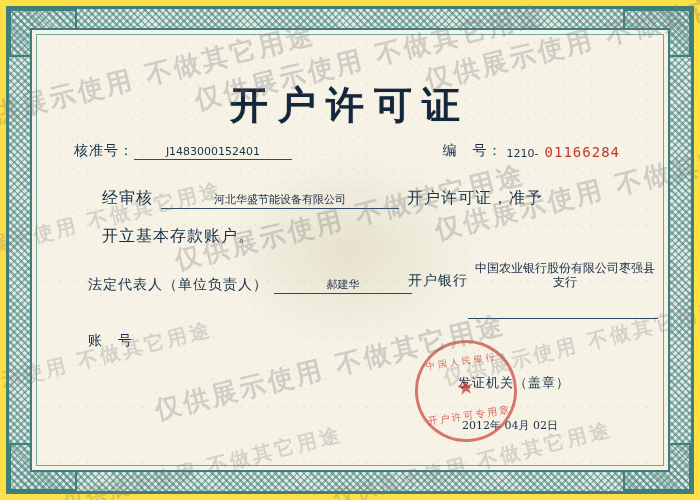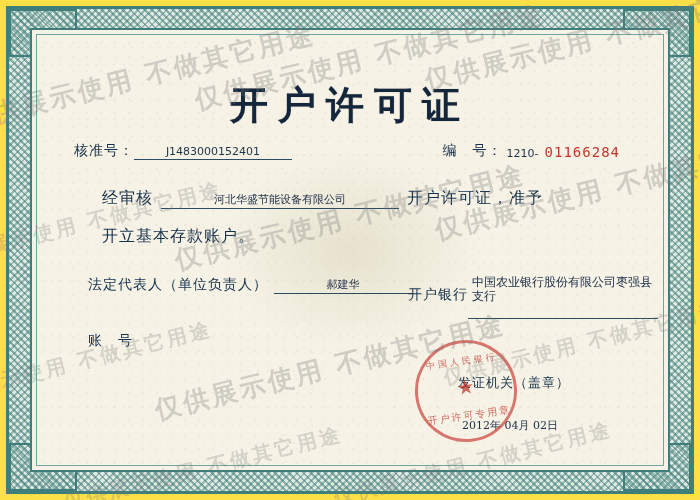--- a/index.html
+++ b/index.html
@@ -159,21 +159,21 @@
   
   #row-body1 { top: 152px; left: 64px; right: 40px; }
   .body-text {
     font-family: "DejaVu Serif", serif;
     font-size: 16px;
     letter-spacing: 1px;
   }
   #row-body2 { top: 190px; left: 64px; }
 
   #row-legal  { top: 240px; left: 50px; }
-  #row-bank   { top: 240px; left: 370px; }
+  #row-bank   { top: 226px; left: 370px; text-align: center; }
   .bank-value {
     display: inline-block;
     max-width: 230px;
     white-space: normal;
     line-height: 1.15;
     font-size: 12px;
     border-bottom: none;
   }
   #row-account { top: 296px; left: 50px; flex-direction: column; }
 

